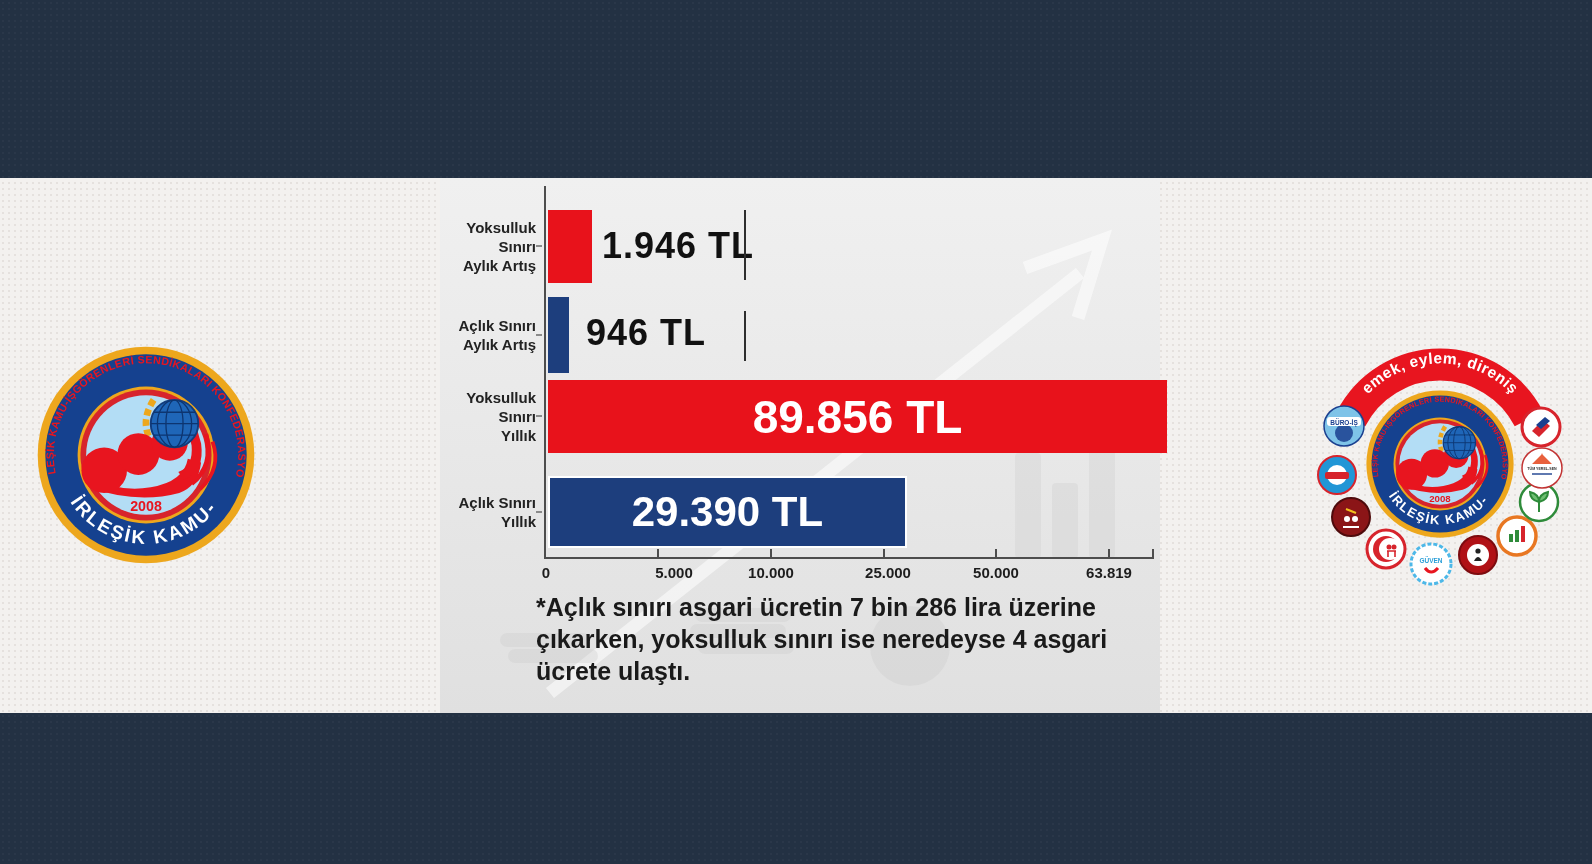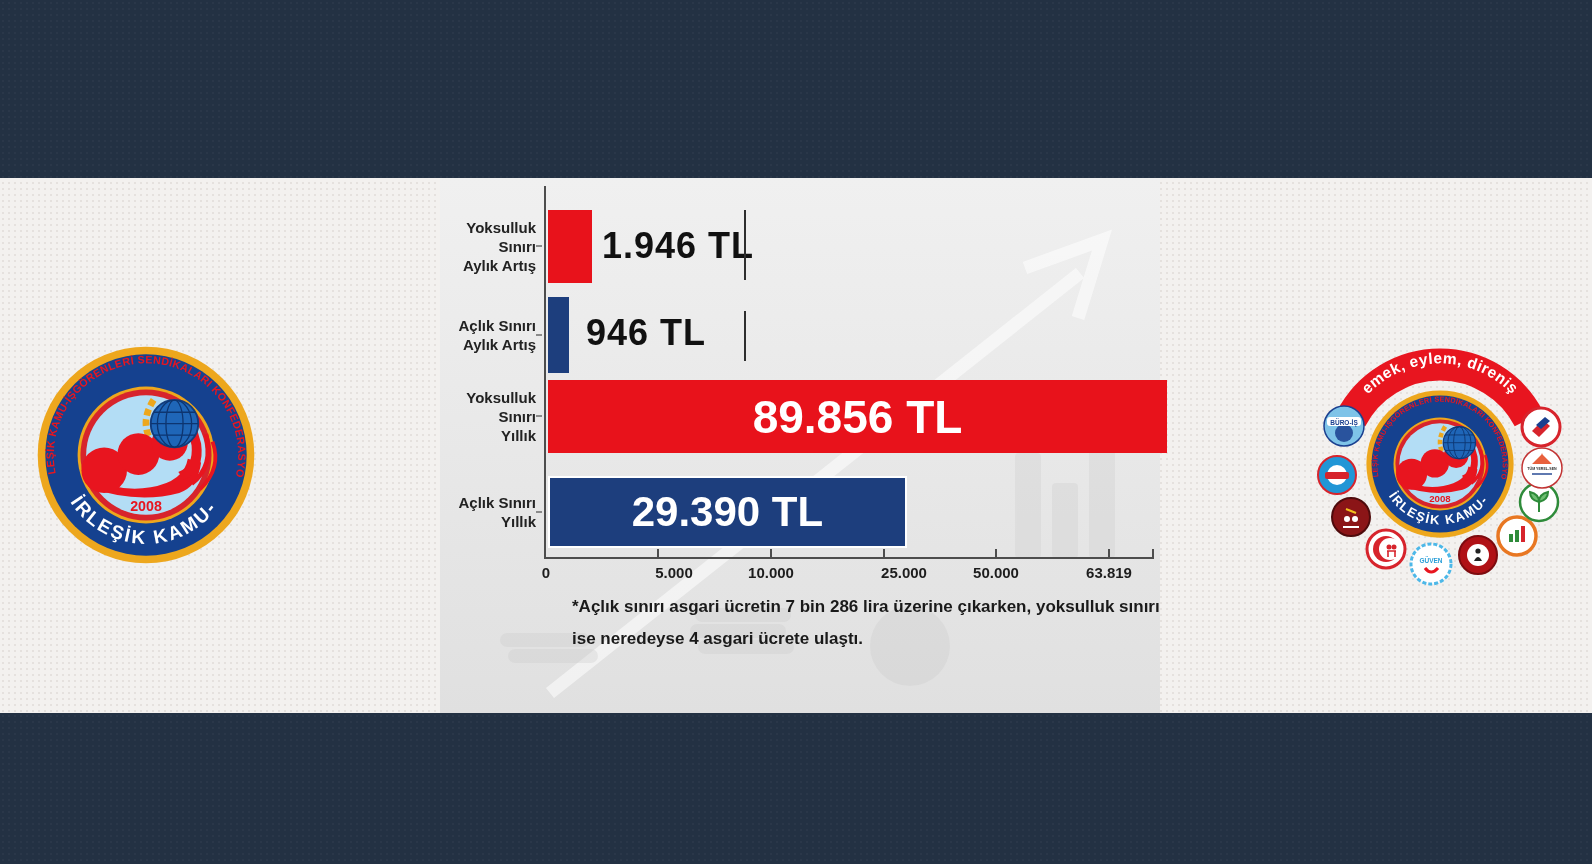--- a/index.html
+++ b/index.html
@@ -33,21 +33,21 @@
   .bar.bordered{border:2px solid #fff;box-sizing:border-box;}
   .bar .inlabel{color:#fff;font-weight:bold;white-space:nowrap;}
   .outlabel{position:absolute;transform:translateY(-50%);font-weight:bold;color:#111;
     font-size:36px;white-space:nowrap;letter-spacing:1px;}
 
   .sep{position:absolute;left:304px;width:2px;background:#2e2e2e;}
   .ann{position:absolute;left:318px;width:334px;font-size:15px;line-height:17.6px;color:#222;}
   .ann b{color:#0c0c0c;}
 
   .footnote{position:absolute;left:96px;top:413px;width:590px;
-    font-size:17px;line-height:32px;font-weight:600;color:#1a1a1a;margin-left:36px;}
+    font-size:25px;line-height:32px;font-weight:600;color:#1a1a1a;}
   .source{position:absolute;right:20px;top:462px;text-align:right;color:#141414;font-weight:bold;}
   .source .l1{font-size:17.5px;line-height:22px;}
   .source .l2,.source .l3{font-size:15px;line-height:19px;}
 
   .logo-left{position:absolute;left:32px;top:341px;}
   .logo-right{position:absolute;left:1315px;top:339px;}
 </style>
 </head>
 <body>
 
@@ -203,21 +203,21 @@
     <div class="tick" style="left:217px"></div>
     <div class="tick" style="left:330px"></div>
     <div class="tick" style="left:443px"></div>
     <div class="tick" style="left:555px"></div>
     <div class="tick" style="left:668px"></div>
     <div class="tick" style="left:712px"></div>
 
     <span class="tick-label" style="left:106px">0</span>
     <span class="tick-label" style="left:234px">5.000</span>
     <span class="tick-label" style="left:331px">10.000</span>
-    <span class="tick-label" style="left:464px">25.000</span>
+    <span class="tick-label" style="left:448px">25.000</span>
     <span class="tick-label" style="left:556px">50.000</span>
     <span class="tick-label" style="left:669px">63.819</span>
 
     <div class="cat" style="top:68px">
       <span>Yoksulluk</span>
       <span>Sınırı</span>
       <span>Aylık Artış</span>
     </div>
     <div class="cat" style="top:157px">
       <span>Açlık Sınırı</span>

